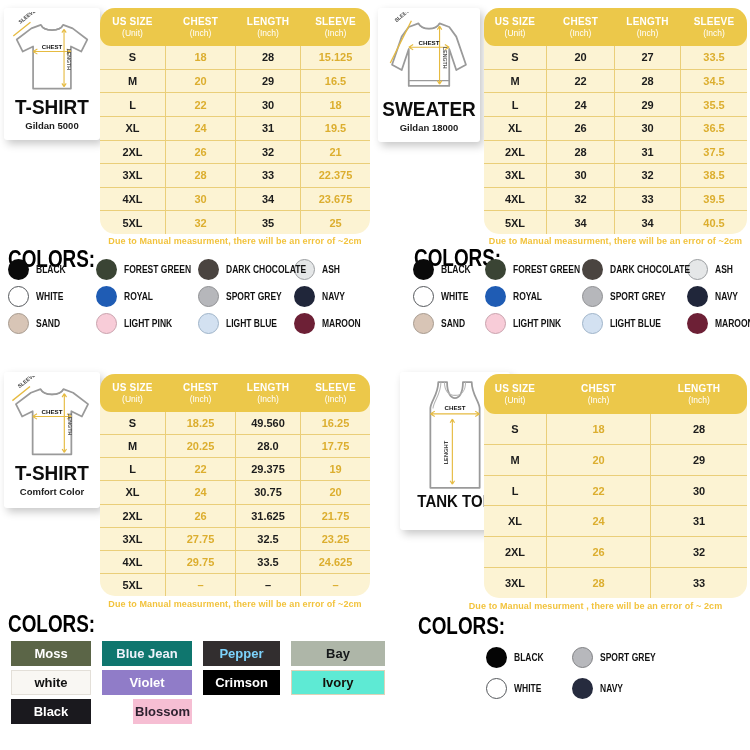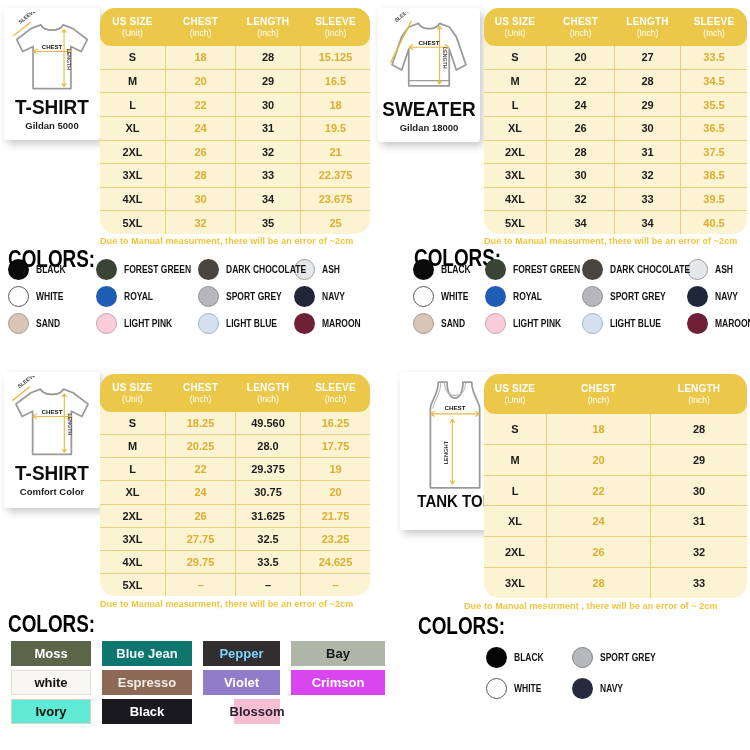--- a/index.html
+++ b/index.html
@@ -25,21 +25,21 @@
   .tr + .tr{border-top:1px solid var(--line);}
   .td{display:flex;align-items:center;justify-content:center;font-size:11px;font-weight:700;color:#1c1c1c;}
   .td + .td, .th + .th{border-left:1px solid transparent;}
   .td + .td{border-left-color:var(--line);}
   .gold{color:var(--goldtext);}
   .c-last{flex:1;}
   .t1 .c1,.t3 .c1{width:65px;} .t1 .c2,.t3 .c2{width:70px;} .t1 .c3,.t3 .c3{width:65px;}
   .t2 .c1{width:62px;} .t2 .c2{width:68px;} .t2 .c3{width:66px;}
   .t4 .c1{width:62px;} .t4 .c2{width:104px;}
 
-  .note{position:absolute;text-align:left;font-size:9px;font-weight:700;color:var(--note);letter-spacing:.1px;}
+  .note{position:absolute;text-align:center;font-size:9px;font-weight:700;color:var(--note);letter-spacing:.1px;}
 
   
   .pcard{position:absolute;background:#fff;border-radius:3px;box-shadow:3px 4px 9px rgba(0,0,0,.22);display:flex;flex-direction:column;align-items:center;padding:4px 2px 8px;}
   .ptitle{font-weight:900;font-size:19px;color:#0d0d0d;line-height:1.05;transform:scaleY(1.05);white-space:nowrap;}
   .ptitle.small{font-size:15px;}
   .psub{font-size:9.5px;font-weight:700;color:#1c1c1c;margin-top:2px;white-space:nowrap;}
 
   
   .colors-heading{position:absolute;font-size:21px;font-weight:900;color:#000;transform:scaleY(1.18) scaleX(.9);transform-origin:left top;white-space:nowrap;}
   .cgrid{position:absolute;display:grid;}
@@ -431,23 +431,22 @@
   <div class="note" style="left:100px;top:599px;width:270px;">Due to Manual measurment, there will be an error of ~2cm</div>
 
   <div class="colors-heading" style="left:8px;top:610px;">COLORS:</div>
 
   <div class="chips" style="left:11px;top:641px;grid-template-columns:80px 90px 77px 94px;column-gap:11px;row-gap:4px;grid-auto-rows:25px;">
     <div class="chip" style="background: rgb(91, 101, 71); color: rgb(255, 255, 255);">Moss</div>
     <div class="chip" style="background: #0f766e; color: rgb(238, 242, 251);">Blue Jean</div>
     <div class="chip" style="background: rgb(50, 46, 47); color: #7dd3fc;">Pepper</div>
     <div class="chip" style="background: rgb(174, 182, 168); color: rgb(21, 24, 26);">Bay</div>
     <div class="chip" style="background: rgb(249, 247, 243); border-color: rgb(227, 223, 216); color: rgb(18, 18, 18);">white</div>
-    <div class="chip" style="background: rgb(140, 106, 87); color: rgb(244, 236, 230);">Espresso</div>
     <div class="chip" style="background: rgb(144, 124, 200); color: rgb(255, 255, 255);">Violet</div>
-    <div class="chip" style="background: #d946ef; color: rgb(255, 255, 255);">Crimson</div>
+    <div class="chip" style="background: #000000; color: rgb(255, 255, 255);">Crimson</div>
     <div class="chip" style="background: #5eead4; border-color: rgb(221, 210, 184); color: rgb(20, 17, 10);">Ivory</div>
     <div class="chip" style="background: rgb(26, 25, 30); color: rgb(255, 255, 255);">Black</div>
     <div class="chip" style="background: rgb(246, 190, 211); color: rgb(46, 34, 48); margin-left: 31px;">Blossom</div>
   </div>
 </div>
 
 <div>
 
   <div class="pcard" style="left:400px;top:372px;width:110px;height:158px;">
     <svg viewBox="0 0 100 132" width="88" height="118">

